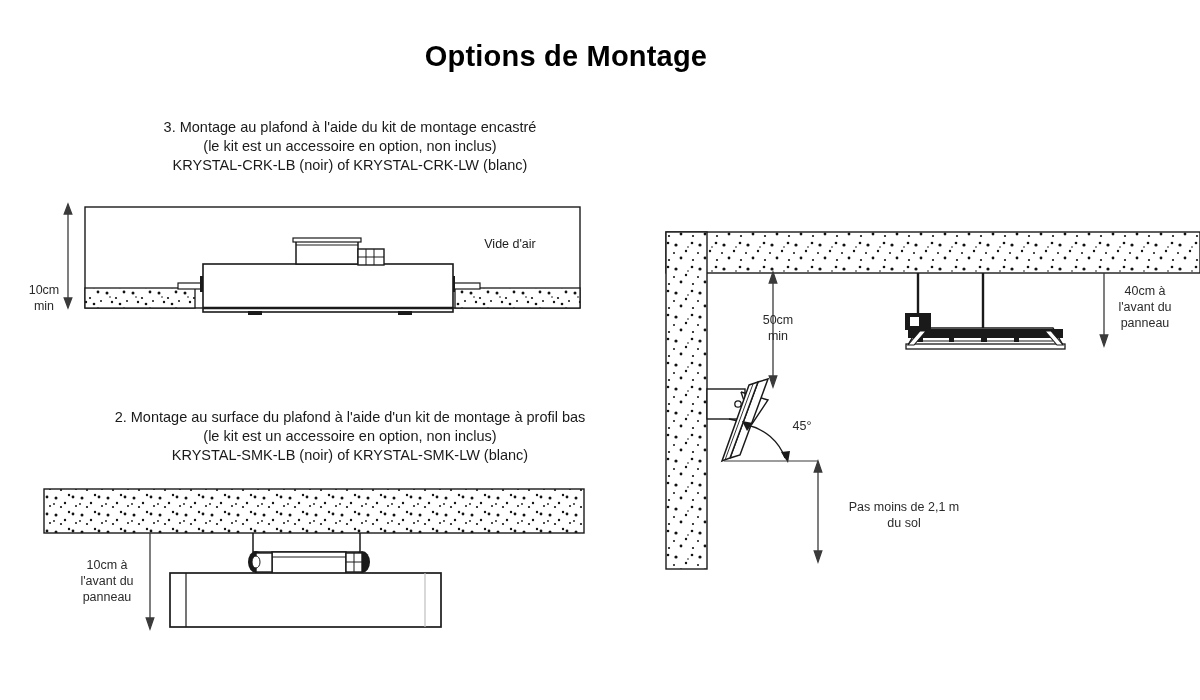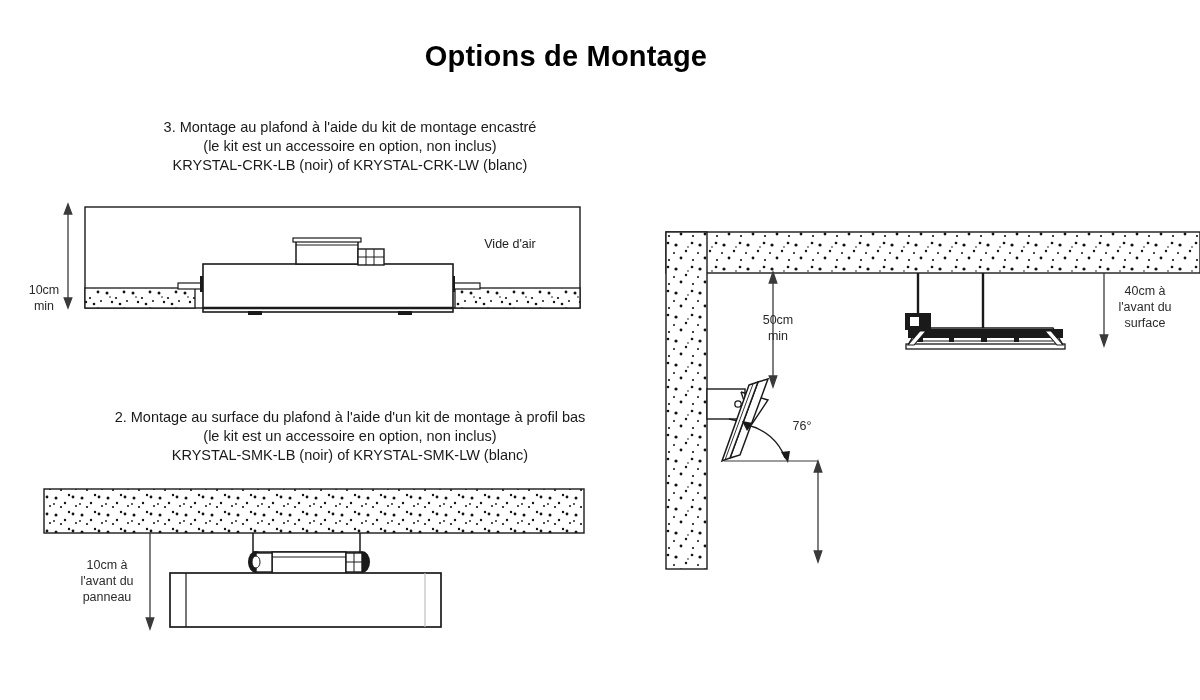--- a/index.html
+++ b/index.html
@@ -292,18 +292,20 @@
 
       <g stroke="#3a3a3a" stroke-width="1.3" fill="#3a3a3a">
         <line x1="504" y1="273" x2="504" y2="337"></line>
         <polygon points="504,346 500.2,335 507.8,335"></polygon>
       </g>
     </svg>
   </div>
 
   <div class="dim-label" style="left:748px; top:312px; width:60px;">50cm
 min</div>
-  <div class="dim-label" style="left:782px; top:418px; width:40px;">76°</div>
+  <div class="dim-label" style="left:782px; top:418px; width:40px;">45°</div>
+  <div class="dim-label" style="left:824px; top:499px; width:160px;">Pas moins de 2,1 m
+du sol</div>
   <div class="dim-label" style="left:1100px; top:283px; width:90px;">40cm à
 l'avant du
-surface</div>
+panneau</div>
 
 </div>
 
 </body></html>

